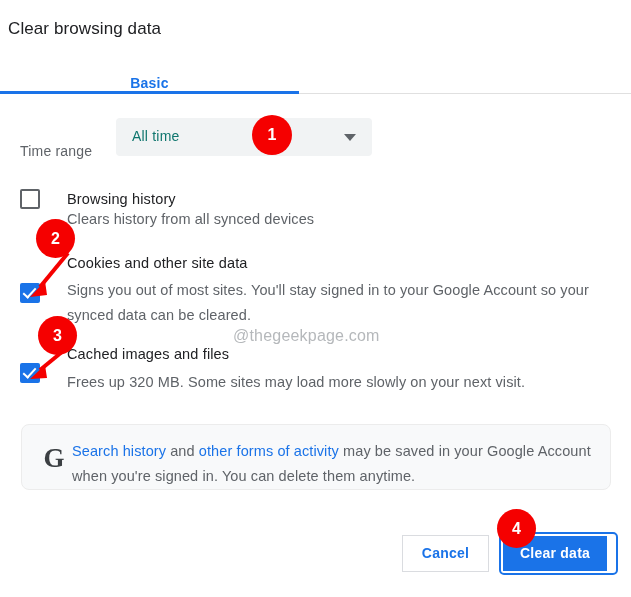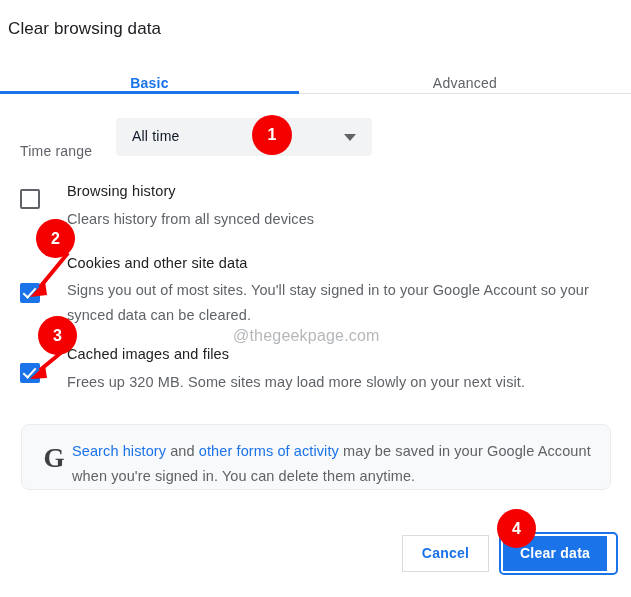--- a/index.html
+++ b/index.html
@@ -99,21 +99,21 @@
     height: 38px;
     background: #f1f3f4;
     border-radius: 4px;
     cursor: pointer;
   }
   .timerange-value {
     position: absolute;
     left: 16px;
     top: 10px;
     font-size: 14px;
-    color: #0f172a;
+    color: #0f766e;
     letter-spacing: 0.2px;
   }
   .select-arrow {
     position: absolute;
     right: 16px;
     top: 16px;
     width: 0;
     height: 0;
     border-left: 6px solid transparent;
     border-right: 6px solid transparent;
@@ -166,21 +166,21 @@
     left: 67px;
     font-size: 14.5px;
     color: #5f6368;
     letter-spacing: 0.1px;
     line-height: 25px;
     width: 555px;
   }
 
   #item-browsing   { top: 183px; }
   #item-browsing .cb { top: 6px; }
-  #item-browsing .item-title { top: 0px; }
+  #item-browsing .item-title { top: 8px; }
   #item-browsing .item-desc  { top: 24px; }
 
   #item-cookies   { top: 255px; }
   #item-cookies .cb { top: 28px; }
   #item-cookies .item-title { top: 0px; }
   #item-cookies .item-desc  { top: 23px; }
 
   #item-cached   { top: 346px; }
   #item-cached .cb { top: 17px; }
   #item-cached .item-title { top: 0px; }
@@ -295,21 +295,20 @@
     pointer-events: none;
   }
 </style>
 </head>
 <body>
 
 <div class="dialog-title">Clear browsing data</div>
 
 <div class="tabs">
   <div class="tab tab-basic">Basic</div>
-  <div class="tab tab-advanced">Advanced</div>
 </div>
 <div class="tab-divider"></div>
 <div class="tab-underline"></div>
 
 <div class="timerange-row">
   <div class="timerange-label">Time range</div>
   <div class="timerange-select">
     <div class="timerange-value">All time</div>
     <div class="select-arrow"></div>
   </div>

